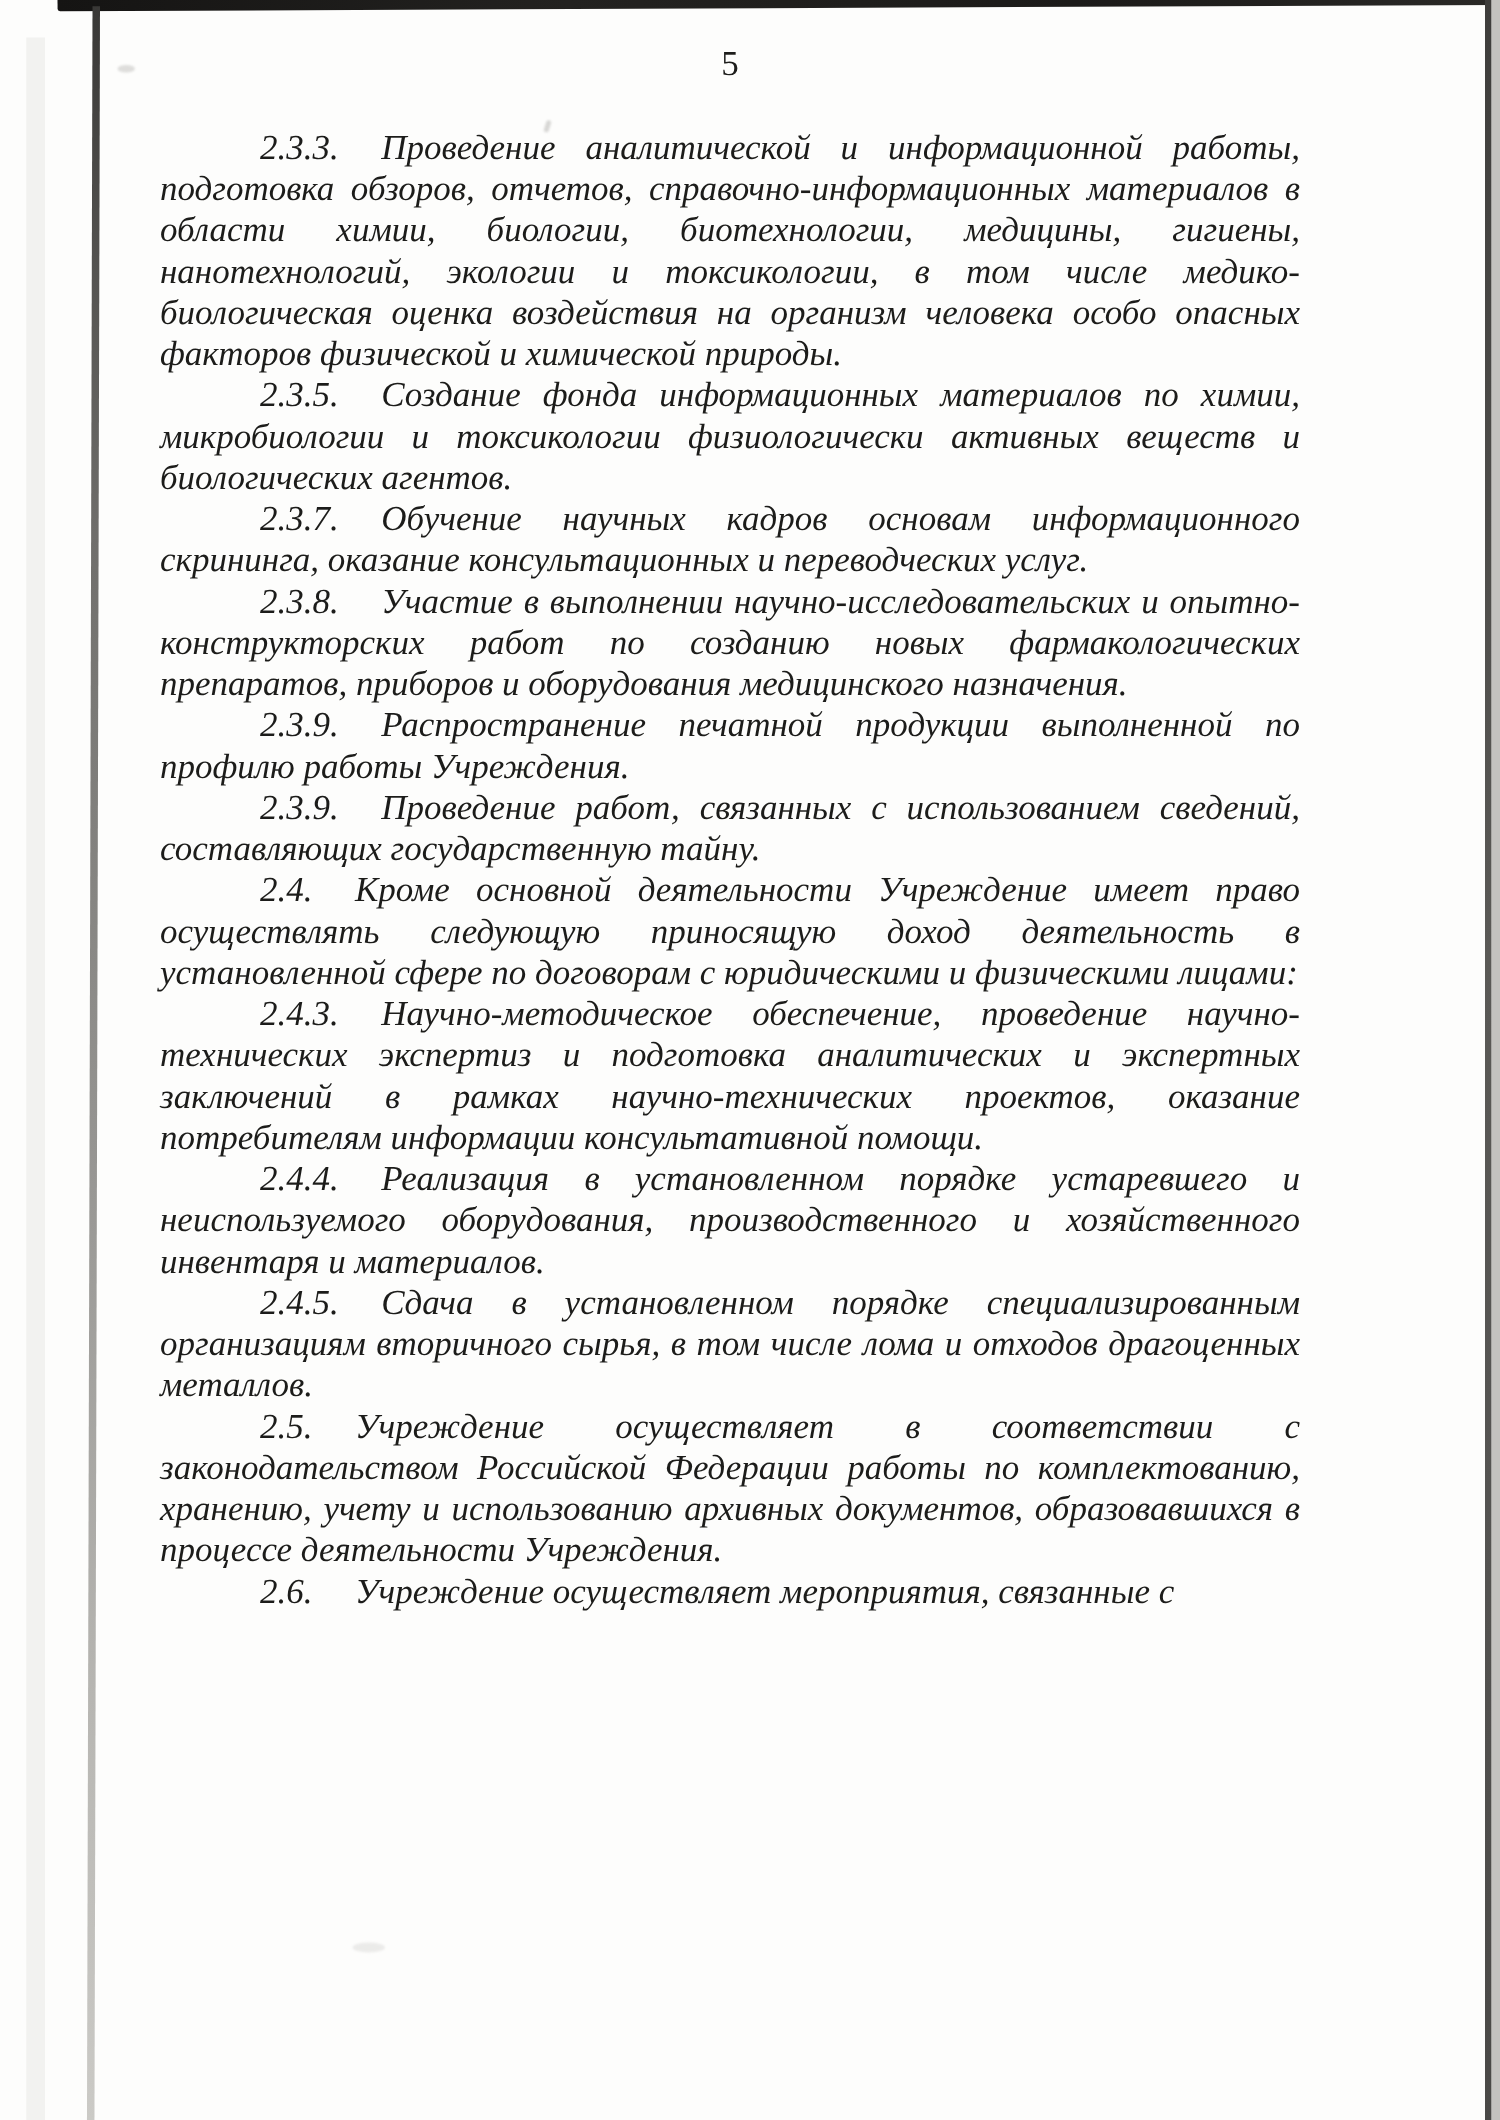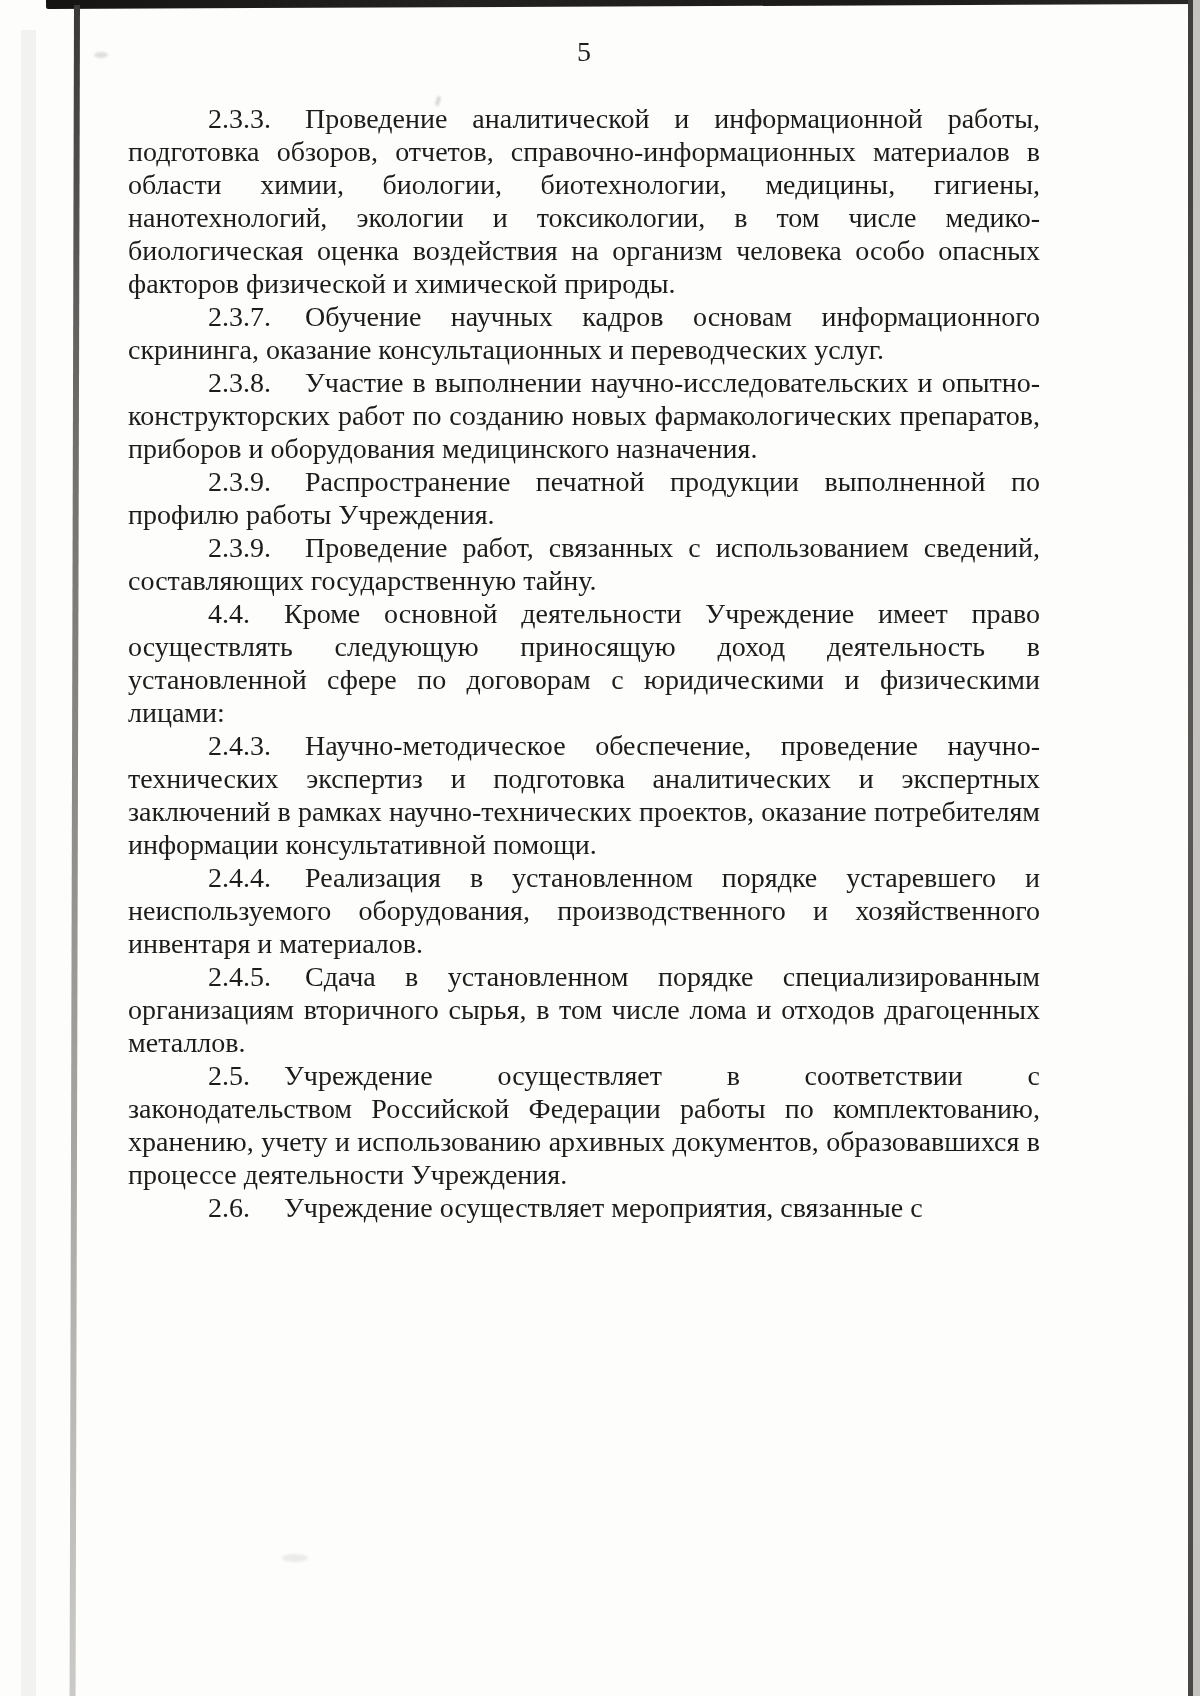--- a/index.html
+++ b/index.html
@@ -53,20 +53,21 @@
     position:absolute; top:36px; left:128px; width:912px;
     text-align:center;
     font-size:28px; color:#1d1d1b;
   }
   .doc-body {
     position:absolute; top:102px; left:128px; width:912px;
     font-size:28px; line-height:33px;
     color:#1c1c1a;
     text-align:justify;
     text-align-last:left;
+    font-style:italic;
   }
   .doc-body p { margin:0; text-indent:80px; }
   .clause-num { margin-right:34px; }
 </style>
 </head>
 <body>
 
 <div class="scan-page">
   <div class="scan-top-edge"></div>
   <div class="scan-left-band"></div>
@@ -74,24 +75,25 @@
   <div class="scan-right-strip"></div>
   <div class="scan-right-line"></div>
   <div class="smudge smudge-a"></div>
   <div class="smudge smudge-b"></div>
   <div class="smudge smudge-c"></div>
 
   <div class="page-number">5</div>
 
   <main class="doc-body">
     <p><span class="clause-num">2.3.3.</span><span class="clause-text">Проведение аналитической и информационной работы, подготовка обзоров, отчетов, справочно-информационных материалов в области химии, биологии, биотехнологии, медицины, гигиены, нанотехнологий, экологии и токсикологии, в том числе медико-биологическая оценка воздействия на организм человека особо опасных факторов физической и химической природы.</span></p>
+    <p><span class="clause-num">2.3.5.</span><span class="clause-text">Создание фонда информационных материалов по химии, микробиологии и токсикологии физиологически активных веществ и биологических агентов.</span></p>
     <p><span class="clause-num">2.3.7.</span><span class="clause-text">Обучение научных кадров основам информационного скрининга, оказание консультационных и переводческих услуг.</span></p>
     <p><span class="clause-num">2.3.8.</span><span class="clause-text">Участие в выполнении научно-исследовательских и опытно-конструкторских работ по созданию новых фармакологических препаратов, приборов и оборудования медицинского назначения.</span></p>
     <p><span class="clause-num">2.3.9.</span><span class="clause-text">Распространение печатной продукции выполненной по профилю работы Учреждения.</span></p>
     <p><span class="clause-num">2.3.9.</span><span class="clause-text">Проведение работ, связанных с использованием сведений, составляющих государственную тайну.</span></p>
-    <p><span class="clause-num">4.4.</span><span class="clause-text">Кроме основной деятельности Учреждение имеет право осуществлять следующую приносящую доход деятельность в установленной сфере по договорам с юридическими и физическими лицами:</span></p>
+    <p><span class="clause-num">2.4.</span><span class="clause-text">Кроме основной деятельности Учреждение имеет право осуществлять следующую приносящую доход деятельность в установленной сфере по договорам с юридическими и физическими лицами:</span></p>
     <p><span class="clause-num">2.4.3.</span><span class="clause-text">Научно-методическое обеспечение, проведение научно-технических экспертиз и подготовка аналитических и экспертных заключений в рамках научно-технических проектов, оказание потребителям информации консультативной помощи.</span></p>
     <p><span class="clause-num">2.4.4.</span><span class="clause-text">Реализация в установленном порядке устаревшего и неиспользуемого оборудования, производственного и хозяйственного инвентаря и материалов.</span></p>
     <p><span class="clause-num">2.4.5.</span><span class="clause-text">Сдача в установленном порядке специализированным организациям вторичного сырья, в том числе лома и отходов драгоценных металлов.</span></p>
     <p><span class="clause-num">2.5.</span><span class="clause-text">Учреждение осуществляет в соответствии с законодательством Российской Федерации работы по комплектованию, хранению, учету и использованию архивных документов, образовавшихся в процессе деятельности Учреждения.</span></p>
     <p><span class="clause-num">2.6.</span><span class="clause-text">Учреждение осуществляет мероприятия, связанные с</span></p>
   </main>
 </div>
 
 </body></html>

